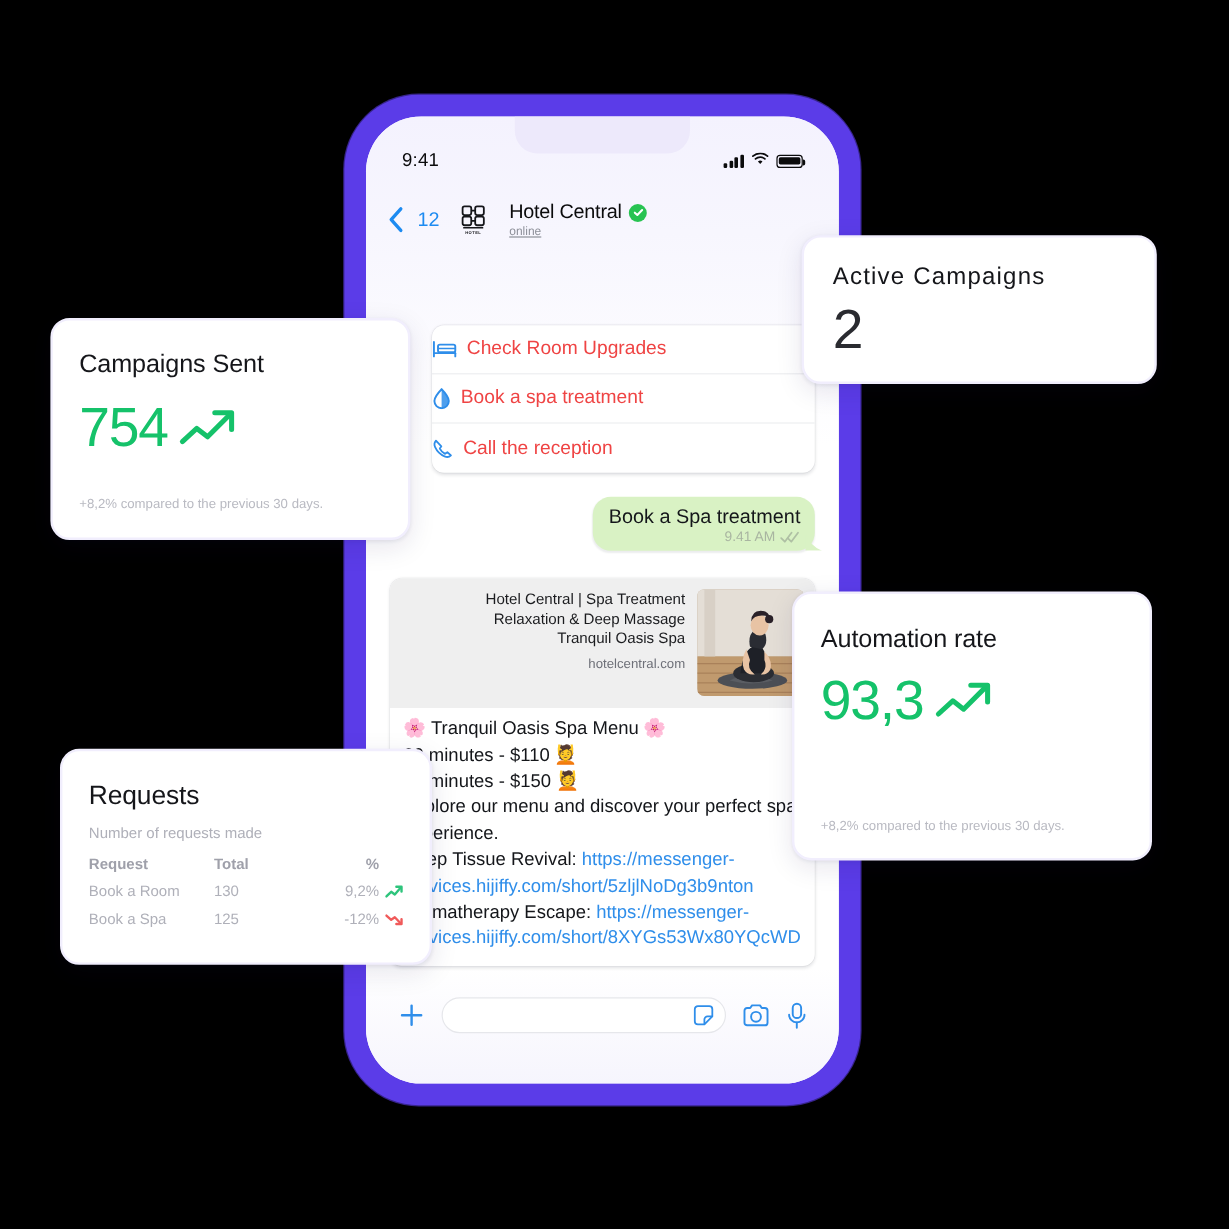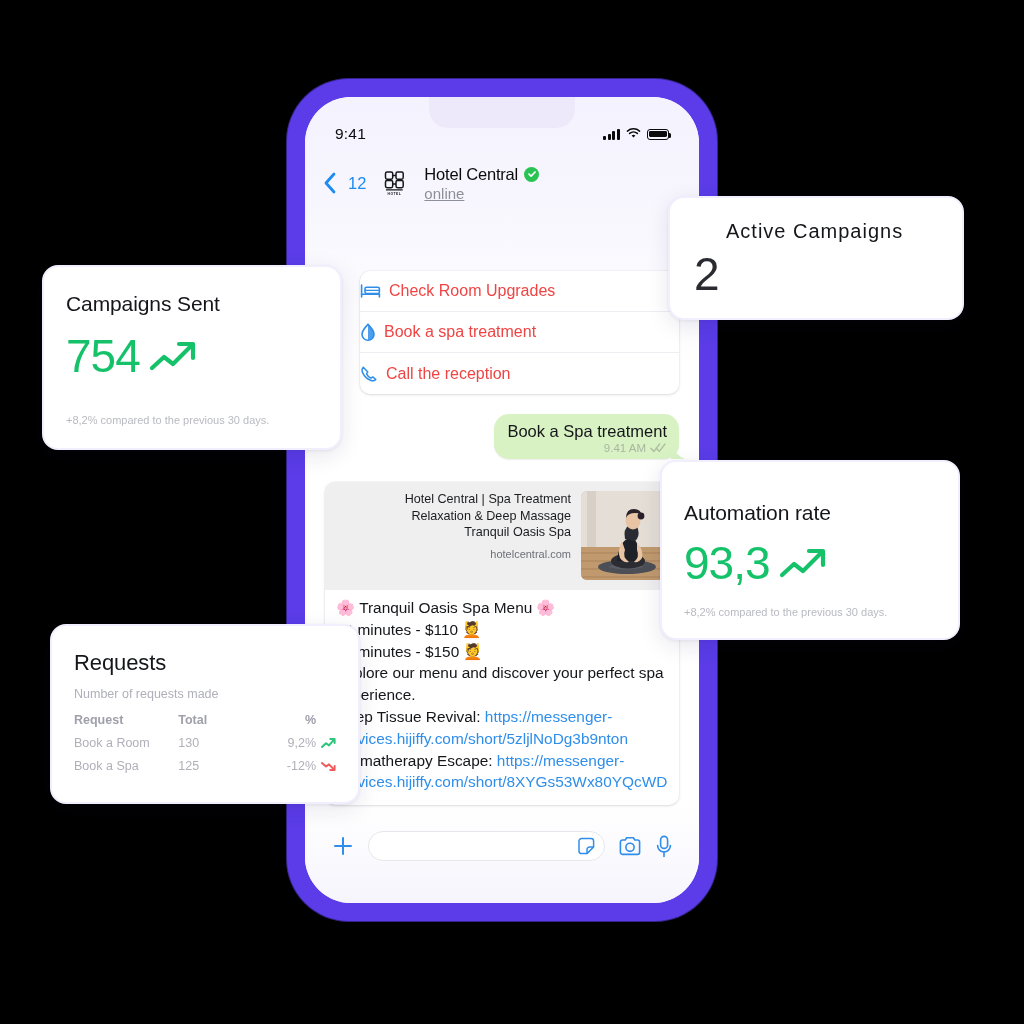--- a/index.html
+++ b/index.html
@@ -66,21 +66,21 @@
     display:flex; align-items:center; justify-content:center; flex-direction:column;
   }
   .hotel-avatar svg { display:block; }
   .ha-word { font-size:3.4px; letter-spacing:.4px; color:#15161A; margin-top:1px; font-weight:700;}
   .peer { display:flex; flex-direction:column; justify-content:center; }
   .peer-name-row { display:flex; align-items:center; gap:6px; }
   .peer-name { font-size:16.5px; font-weight:400; color:#0B0B0C; letter-spacing:-.2px;}
   .verified { width:15px; height:15px; border-radius:50%; background:#28C352;
               display:flex;align-items:center;justify-content:center; }
   .verified svg{display:block}
-  .peer-status { font-size:15px; color:#8D9099; margin-top:1px;text-decoration:underline; }
+  .peer-status { font-size:10px; color:#8D9099; margin-top:1px;text-decoration:underline; }
 
   
   .quick-replies {
     position:absolute; left:55px; right:20px; top:174px;
     background:#FFFFFF; border-radius:10px;
     box-shadow: 0 1px 3px rgba(18,20,40,.13), 0 0 0 .5px rgba(18,20,40,.05);
     overflow:hidden;
   }
   .qr-item {
     height:41px; display:flex; align-items:center; justify-content:flex-start; gap:8px;
@@ -155,23 +155,23 @@
   .card-big.dark { color:#2A2B30; }
   .card-foot { font-size:11px; color:#B9BAC2; }
   .big-row { display:flex; align-items:center; gap:9px; }
   .trend svg{display:block}
 
   #card-campaigns-sent { left:42px; top:265px; width:300px; height:185px; padding:25px 0 0 22px; }
   #card-campaigns-sent .card-title{ margin-bottom:17px; }
   #card-campaigns-sent .card-foot{ position:absolute; left:22px; bottom:22px; }
 
   #card-active-campaigns { left:668px; top:196px; width:296px; height:124px; padding:22px 0 0 24px; }
-  #card-active-campaigns .card-title{ font-size:20px; letter-spacing:1px; margin-bottom:8px;margin-left:32px;}
-
-  #card-automation-rate { left:660px; top:460px; width:300px; height:180px; padding:39px 0 0 22px; }
+  #card-active-campaigns .card-title{ font-size:20px; letter-spacing:1px; margin-bottom:8px;}
+
+  #card-automation-rate { left:660px; top:493px; width:300px; height:224px; padding:26px 0 0 22px; }
   #card-automation-rate .card-title{ margin-bottom:15px; }
   #card-automation-rate .card-foot{ position:absolute; left:22px; bottom:20px; }
 
   #card-requests { left:50px; top:624px; width:310px; height:180px; padding:24px 0 0 22px; }
   #card-requests .card-title{ font-size:22px; margin-bottom:11px;}
   .req-sub { font-size:12.5px; color:#AFB0B9; margin-bottom:12px; }
   .req-table { width:262px; border-collapse:collapse; }
   .req-table th {
     font-size:12.5px; color:#9FA0AA; font-weight:700; text-align:left;
     padding:0 0 9px 0;

